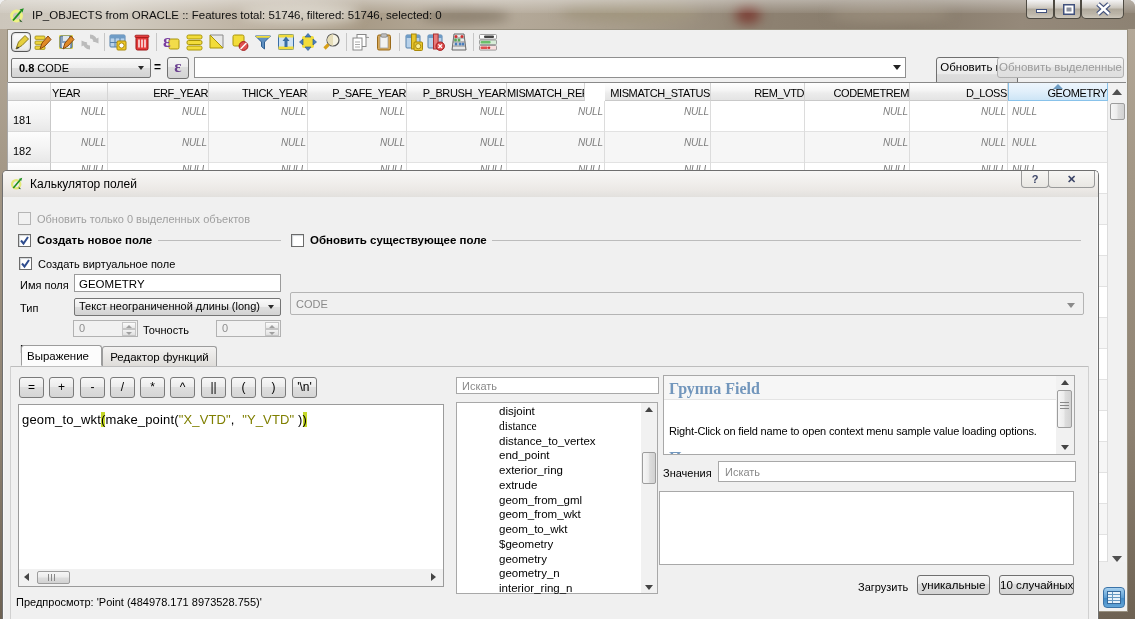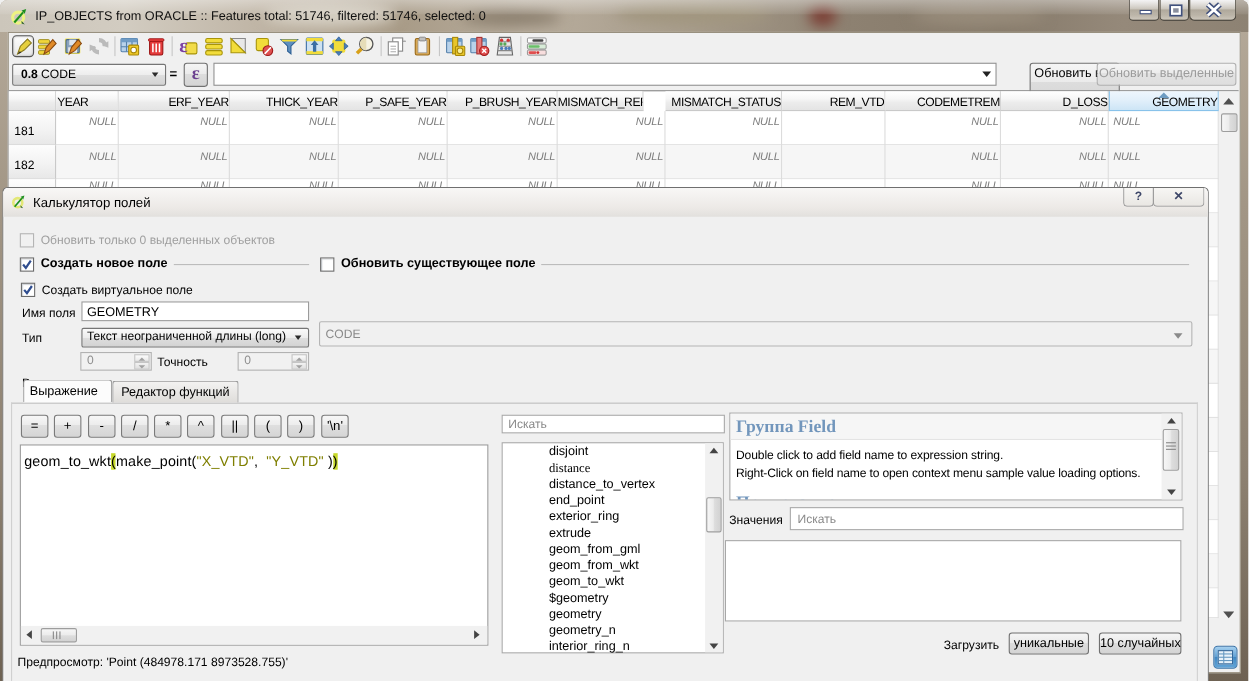--- a/index.html
+++ b/index.html
@@ -470,21 +470,20 @@
 <div class="fnitem" style="top:582px;">interior_ring_n</div>
 
 <div class="sbtrack" style="left:641px; top:403px; width:16px; height:190px;"></div>
 <div class="arr" style="left:645px; top:407px; border-left:4px solid transparent; border-right:4px solid transparent; border-bottom:5px solid #444;"></div>
 <div class="sbthumb" style="left:642px; top:452px; width:14px; height:32px;"></div>
 <div class="arr" style="left:645px; top:585px; border-left:4px solid transparent; border-right:4px solid transparent; border-top:5px solid #444;"></div>
 
 <div class="abs" style="left:663px; top:375px; width:412px; height:80px; background:#fff; border:1px solid #a8a8a8; overflow:hidden;">
   <div class="abs" style="left:0; top:0; width:410px; height:24px; background:#f6f6f6; border-bottom:1px solid #e4e4e4;"></div>
   <div class="txt" style="left:5px; top:4px; font-family:'Liberation Serif',serif; font-weight:bold; font-size:16px; color:#7296bc;">Группа Field</div>
-  <div class="txt" style="left:5px; top:32px; font-size:11px; letter-spacing:-0.1px;">Double click to add field name to expression string.</div>
   <div class="txt" style="left:5px; top:49px; font-size:11px; letter-spacing:-0.15px;">Right-Click on field name to open context menu sample value loading options.</div>
   <div class="txt" style="left:5px; top:73px; font-family:'Liberation Serif',serif; font-weight:bold; font-size:16px; color:#7296bc;">Примечание</div>
 </div>
 <div class="sbtrack" style="left:1056px; top:376px; width:18px; height:78px;"></div>
 <div class="arr" style="left:1061px; top:380px; border-left:4px solid transparent; border-right:4px solid transparent; border-bottom:5px solid #444;"></div>
 <div class="sbthumb" style="left:1057px; top:390px; width:15px; height:38px;"></div>
 <div class="abs" style="left:1060px; top:402px; width:9px; height:1px; background:#888;"></div>
 <div class="abs" style="left:1060px; top:405px; width:9px; height:1px; background:#888;"></div>
 <div class="abs" style="left:1060px; top:408px; width:9px; height:1px; background:#888;"></div>
 <div class="arr" style="left:1061px; top:445px; border-left:4px solid transparent; border-right:4px solid transparent; border-top:5px solid #444;"></div>

